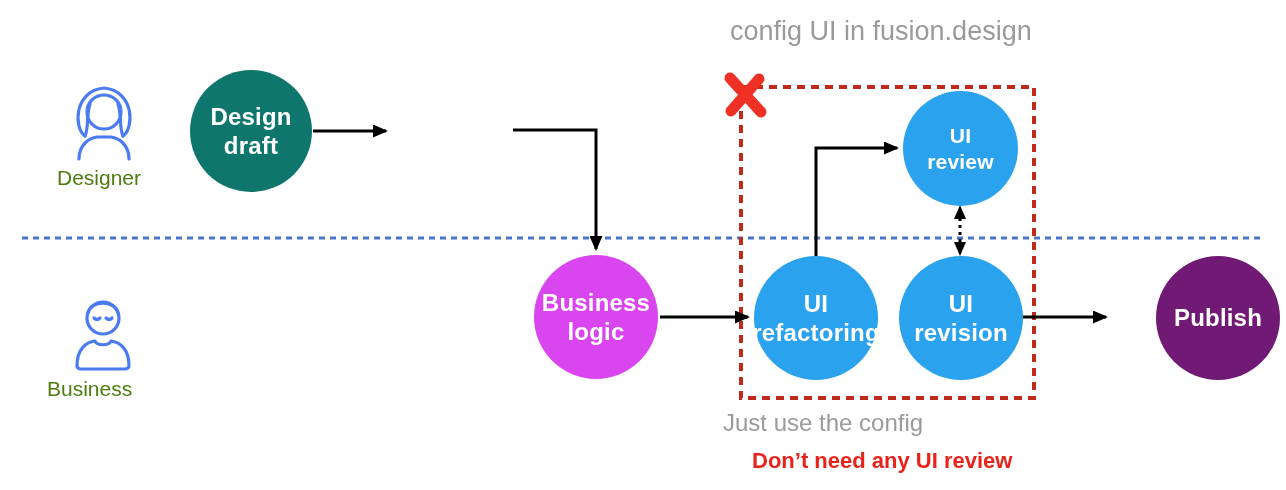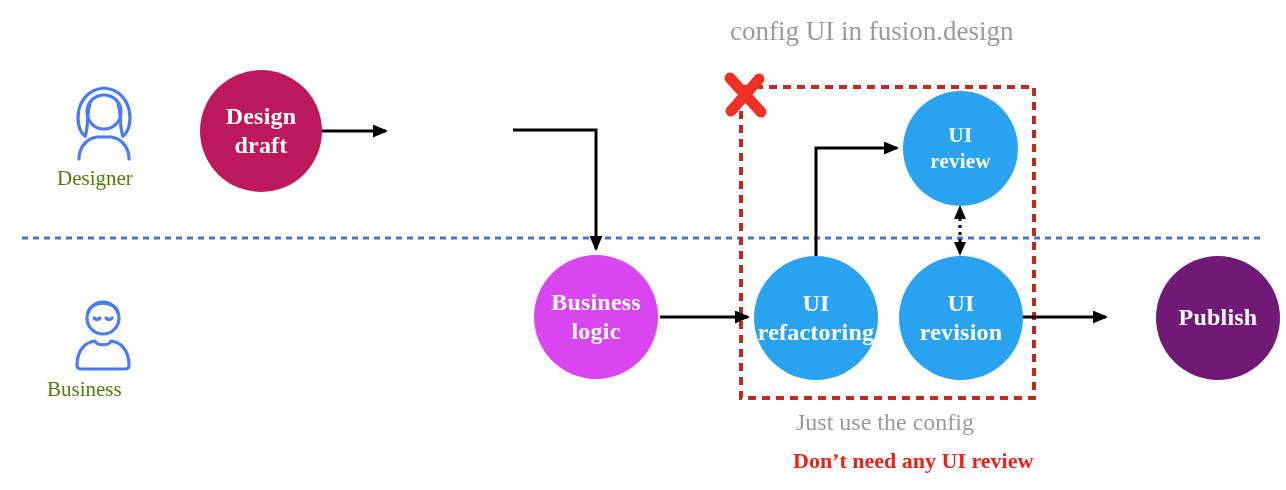--- a/index.html
+++ b/index.html
@@ -1,20 +1,20 @@
 <!DOCTYPE html>
 <html><head>
 <meta charset="utf-8">
 <style>
   html,body{margin:0;padding:0;background:#ffffff;}
   #canvas{
     position:relative;
     width:1286px;height:490px;
     background:#ffffff;
-    font-family:Liberation Serif, serif;
+    font-family:Liberation Sans, sans-serif;
     overflow:hidden;
   }
   .abs{position:absolute;}
   svg.layer{position:absolute;left:0;top:0;width:1286px;height:490px;pointer-events:none;}
   .node{
     position:absolute;
     border-radius:50%;
     display:flex;align-items:center;justify-content:center;
     text-align:center;
     color:#ffffff;
@@ -38,21 +38,20 @@
   .caption{
     position:absolute;
     color:#9a9a9a;
     font-size:24px;
   }
   .warning{
     position:absolute;
     color:#e8231a;
     font-size:22px;
     font-weight:bold;
-    margin-left:41px;
   }
 </style>
 </head>
 <body>
 
 <div id="canvas">
 
   <svg class="layer" viewBox="0 0 1286 490">
     <defs>
       <marker id="arrowhead" markerUnits="userSpaceOnUse" markerWidth="15" markerHeight="13" refX="13" refY="6.5" orient="auto">
@@ -99,35 +98,35 @@
 
   <svg class="abs" style="left:66px;top:291px;" width="74" height="80" viewBox="0 0 74 80" fill="none" stroke="#4a7bf0" stroke-width="3.2" stroke-linecap="round" stroke-linejoin="round">
     <circle cx="37" cy="27" r="16"></circle>
     <path d="M22,22 C25,9 49,9 52,22"></path>
     <path d="M28,27 q3,3 6,0"></path>
     <path d="M40,27 q3,3 6,0"></path>
     <path d="M11,75 C11,57 21,51 29,50 C31,55 43,55 45,50 C53,51 63,57 63,75 C63,77 61,78 59,78 L15,78 C13,78 11,77 11,75 Z"></path>
   </svg>
   <div class="gray-label" style="left:47px;top:377px;">Business</div>
 
-  <div class="node" style="left:200px;top:70px;width:122px;height:122px;background:#be185d;">Design
+  <div class="node" style="left:190px;top:70px;width:122px;height:122px;background:#0f766e;">Design
 draft</div>
 
 
   <div class="node" style="left:534px;top:255px;width:124px;height:124px;background:#d946ef;">Business
 logic</div>
 
   <div class="node" style="left:754px;top:256px;width:124px;height:124px;background:#2aa2ee;">UI
 refactoring</div>
 
   <div class="node small" style="left:903px;top:91px;width:115px;height:115px;background:#2aa2ee;">UI
 review</div>
 
   <div class="node" style="left:899px;top:256px;width:124px;height:124px;background:#2aa2ee;">UI
 revision</div>
 
   <div class="node" style="left:1156px;top:256px;width:124px;height:124px;background:#701a75;">Publish</div>
 
-  <div class="caption" style="left:796px;top:409px;text-align:center;">Just use the config</div>
+  <div class="caption" style="left:723px;top:409px;text-align:center;">Just use the config</div>
 
   <div class="warning" style="left:752px;top:448px;">Don’t need any UI review</div>
 
 </div>
 
 </body></html>

